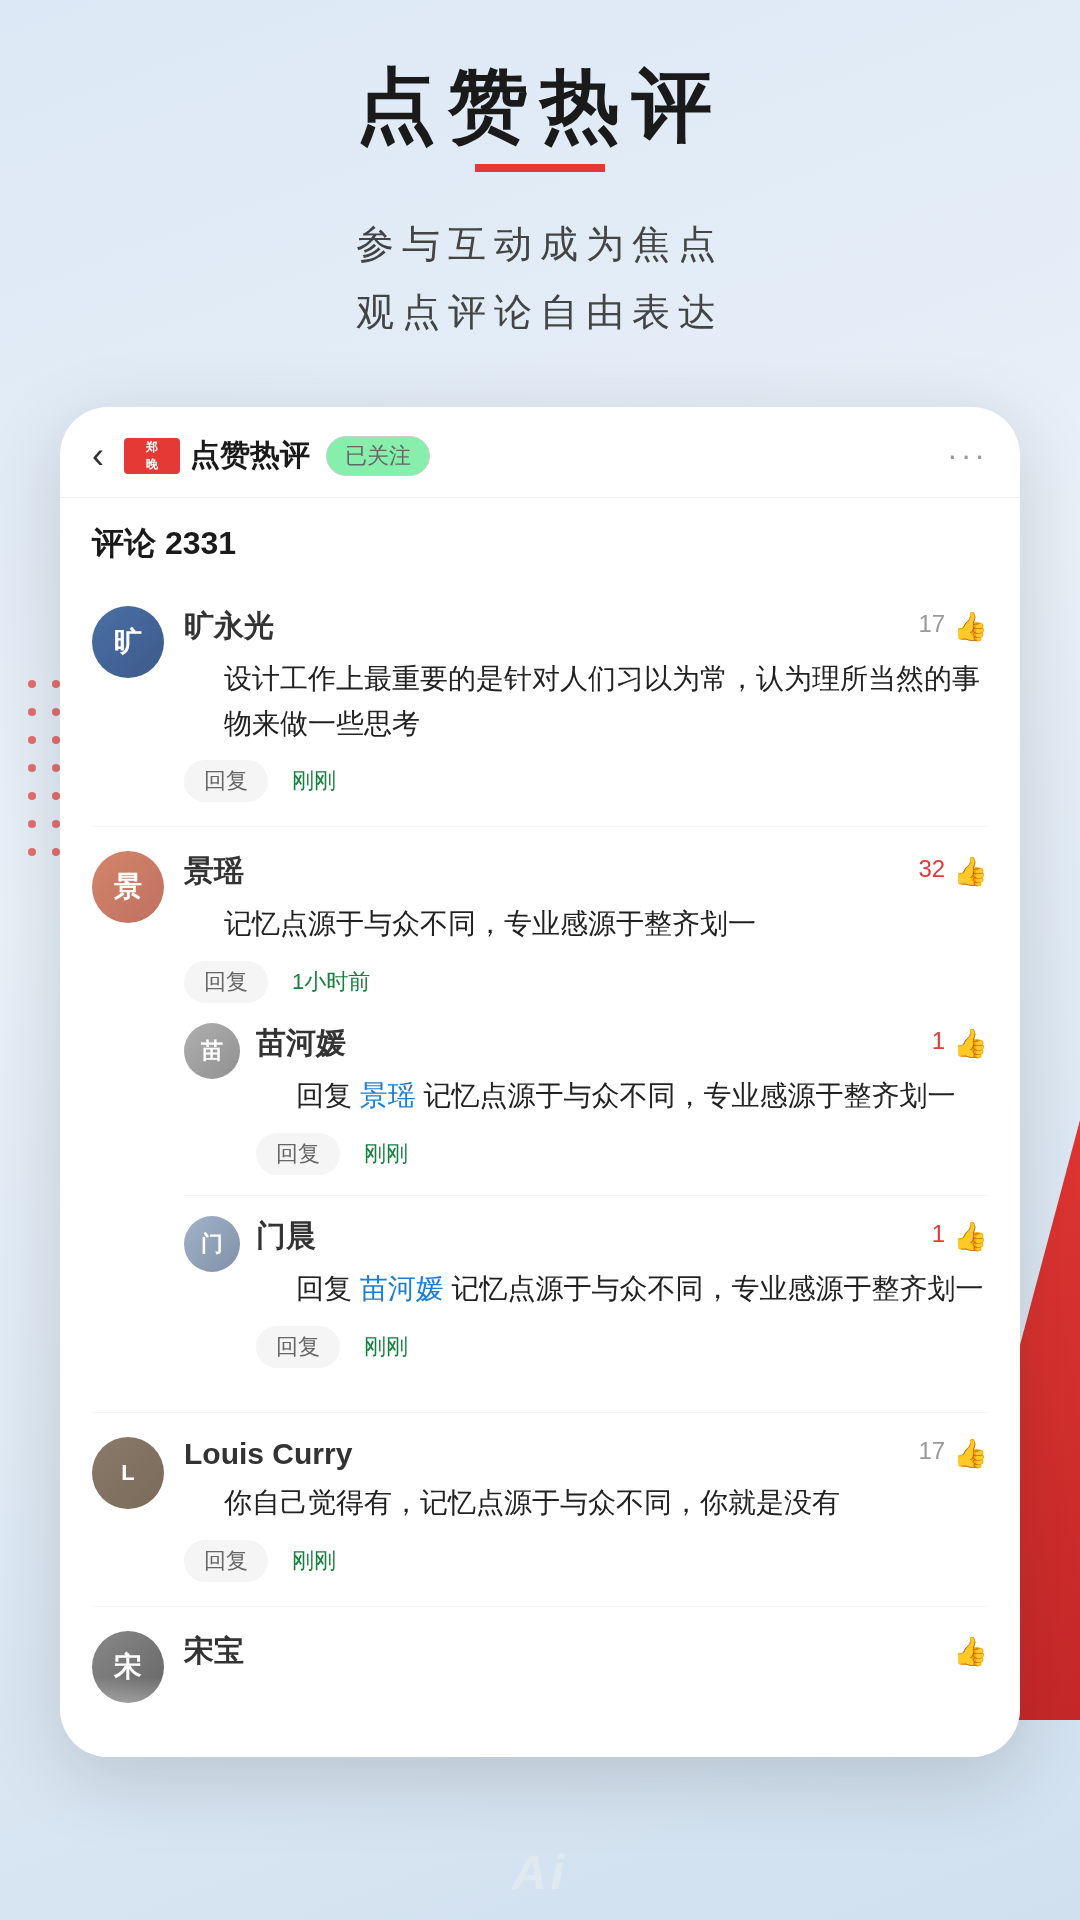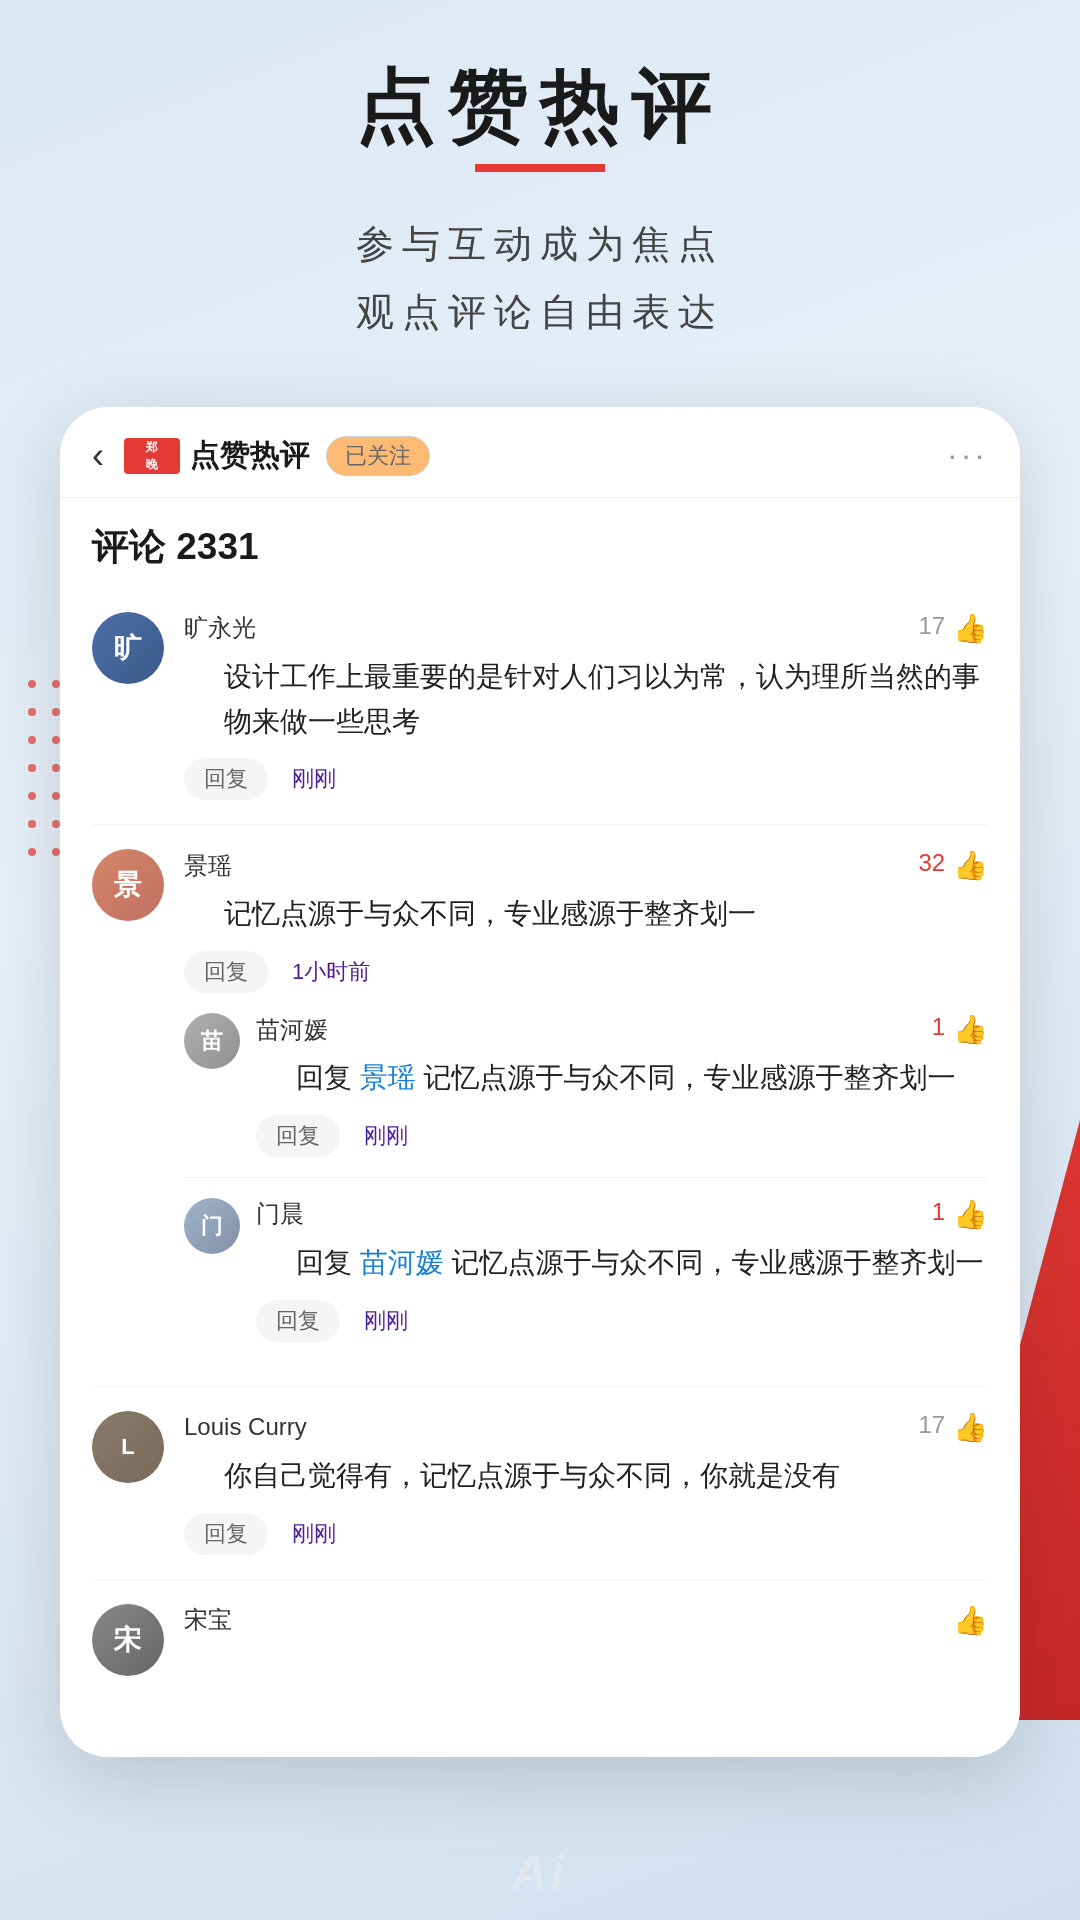--- a/index.html
+++ b/index.html
@@ -137,37 +137,37 @@
       color: #1a1a1a;
       margin-right: 16px;
     }
 
     .follow-btn {
       border: 1px solid #ccc;
       border-radius: 24px;
       padding: 4px 18px;
       font-size: 22px;
       color: #666;
-      background: #fdba74;
+      background: #86efac;
     }
 
     .header-more {
       margin-left: auto;
       font-size: 32px;
       color: #999;
       letter-spacing: 3px;
     }
 
     
     .comment-count-row {
       padding: 24px 32px 16px;
     }
 
     .comment-count-text {
-      font-size: 37px;
+      font-size: 32px;
       font-weight: 700;
       color: #1a1a1a;
     }
 
     
     .comment-list {
       padding: 0 32px;
     }
 
     .comment-item {
@@ -211,23 +211,23 @@
     }
 
     .comment-header-row {
       display: flex;
       align-items: center;
       justify-content: space-between;
       margin-bottom: 10px;
     }
 
     .comment-username {
-      font-size: 24px;
+      font-size: 30px;
       color: #333;
-      font-weight: 400;
+      font-weight: 700;
     }
 
     .comment-like-row {
       display: flex;
       gap: 8px;
     }
 
     .like-count {
       font-size: 24px;
       color: #999;
@@ -267,21 +267,21 @@
     .reply-btn {
       background: #f5f5f5;
       border-radius: 24px;
       padding: 6px 20px;
       font-size: 22px;
       color: #666;
     }
 
     .comment-time {
       font-size: 22px;
-      color: #4c1d95;
+      color: #15803d;
     }
 
     
     .reply-indent {
       margin-left: 92px;
     }
 
     .reply-item {
       padding: 20px 0;
       border-bottom: 1px solid #f5f5f5;

